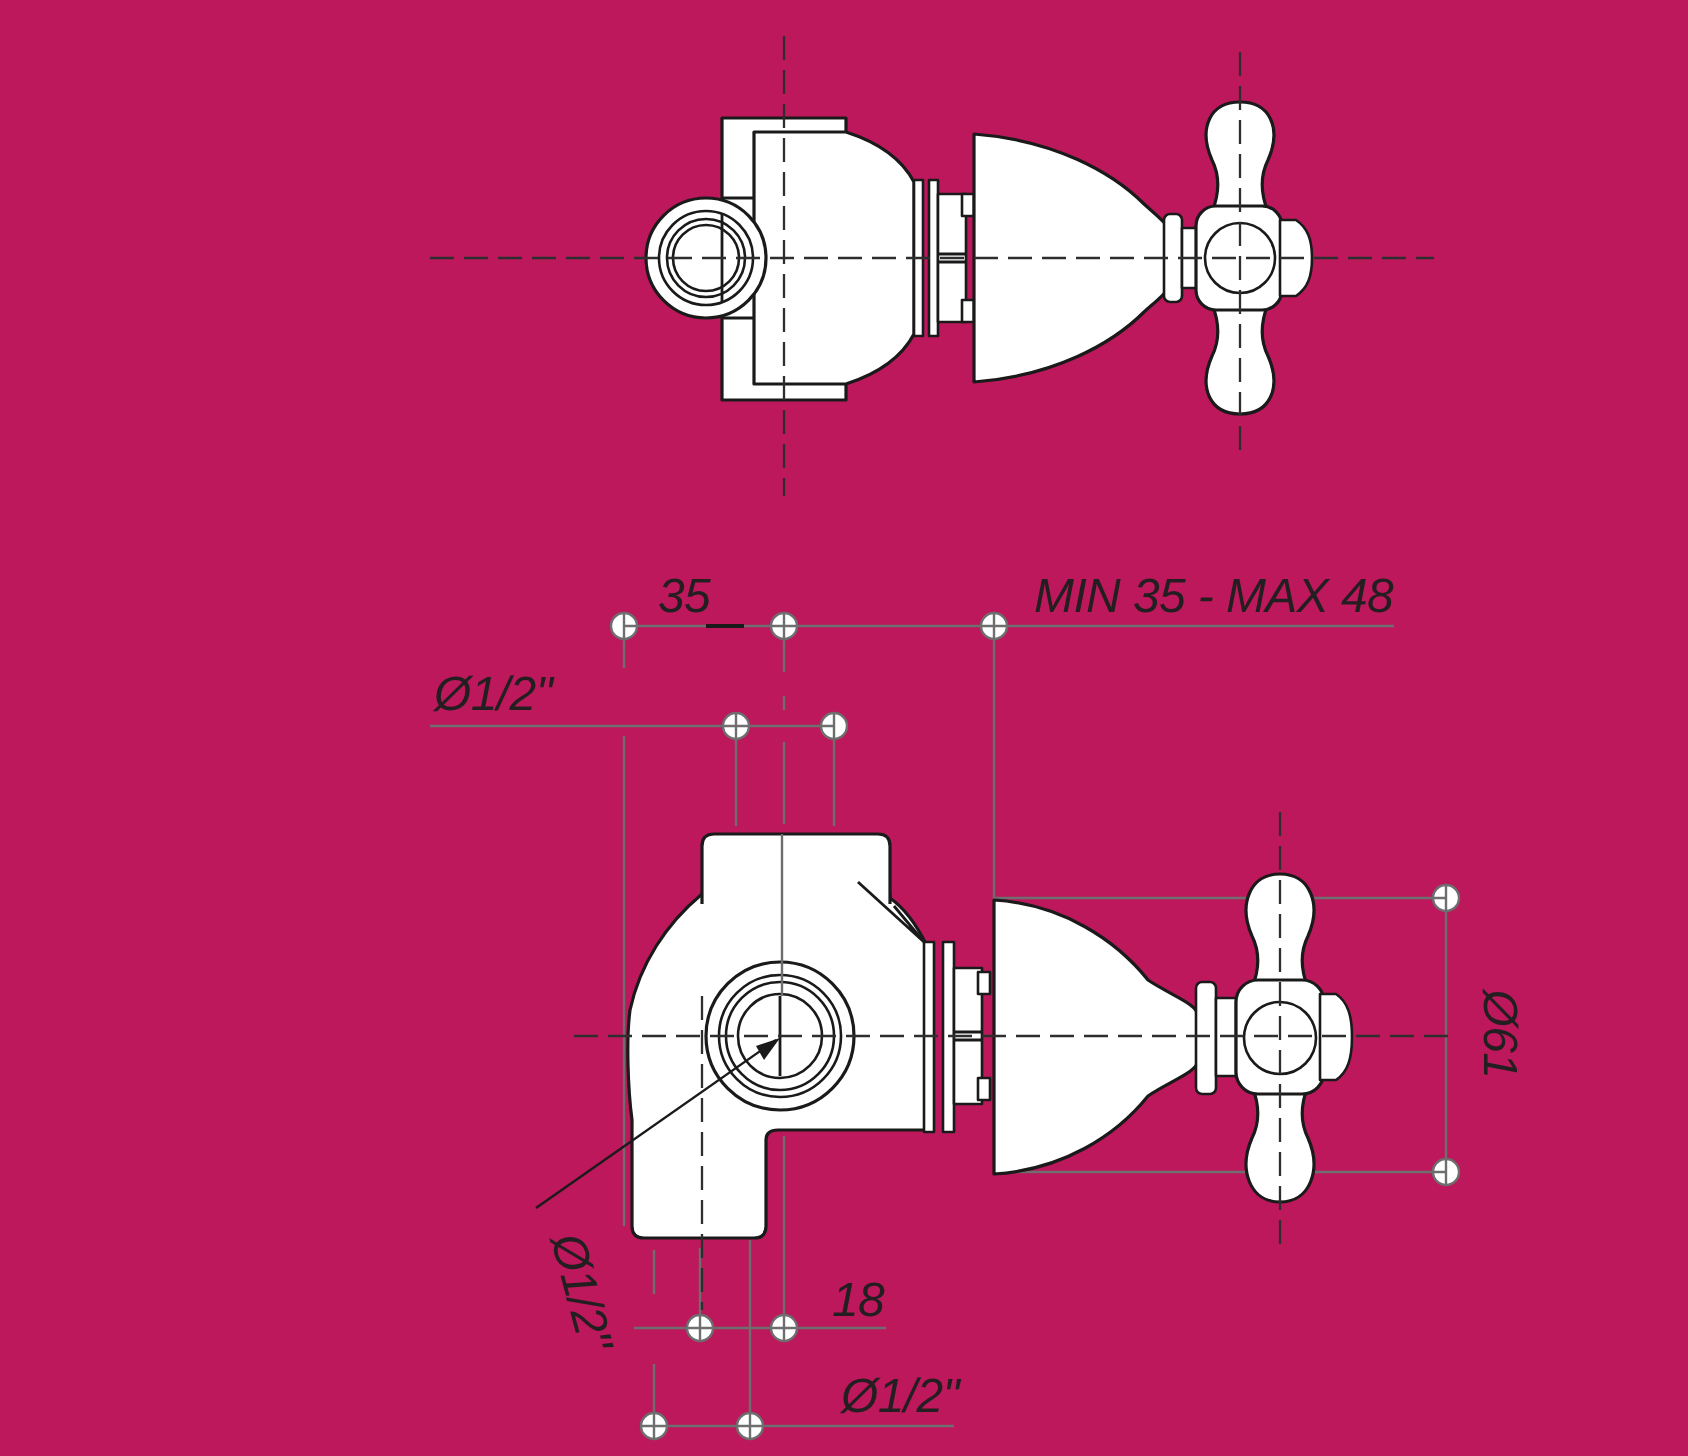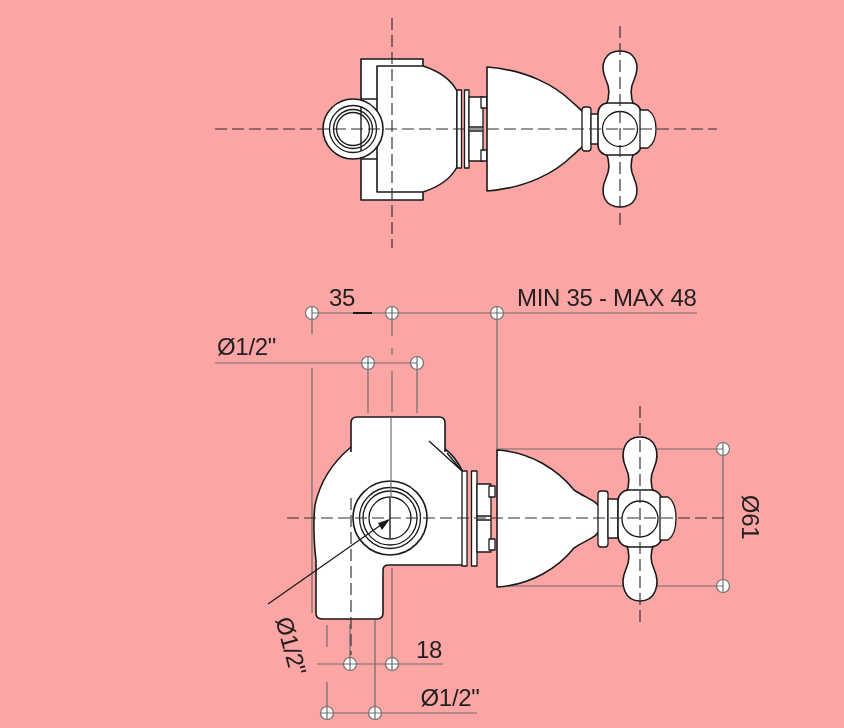--- a/index.html
+++ b/index.html
@@ -1,17 +1,17 @@
 <!DOCTYPE html>
 <html><head>
 <meta charset="utf-8">
 <style>
   html,body{margin:0;padding:0;background:#ffffff;}
-  #stage{position:relative;width:844px;height:728px;background:#fca5a5;overflow:hidden;
-         font-family:"Liberation Sans", sans-serif;}
+  #stage{position:relative;width:844px;height:728px;background:#be185d;overflow:hidden;
+         font-family:"Liberation Sans", sans-serif;font-style:italic;}
   svg{position:absolute;left:0;top:0;}
   .obj{fill:#ffffff;stroke:#1a1a1a;stroke-width:1.6;stroke-linejoin:round;}
   .obj-thin{fill:#ffffff;stroke:#1a1a1a;stroke-width:1.3;stroke-linejoin:round;}
   .oline{fill:none;stroke:#1a1a1a;stroke-width:1.4;}
   .dim{fill:none;stroke:#6e6e6e;stroke-width:1.2;}
   .dimc{fill:#ffffff;stroke:#6e6e6e;stroke-width:1.2;}
   .cl{fill:none;stroke:#2e2e2e;stroke-width:1.15;stroke-dasharray:12 5;}
   .lead{fill:none;stroke:#1a1a1a;stroke-width:1.2;}
   .lbl{fill:#231f20;font-size:24px;letter-spacing:-0.3px;}
 </style>

